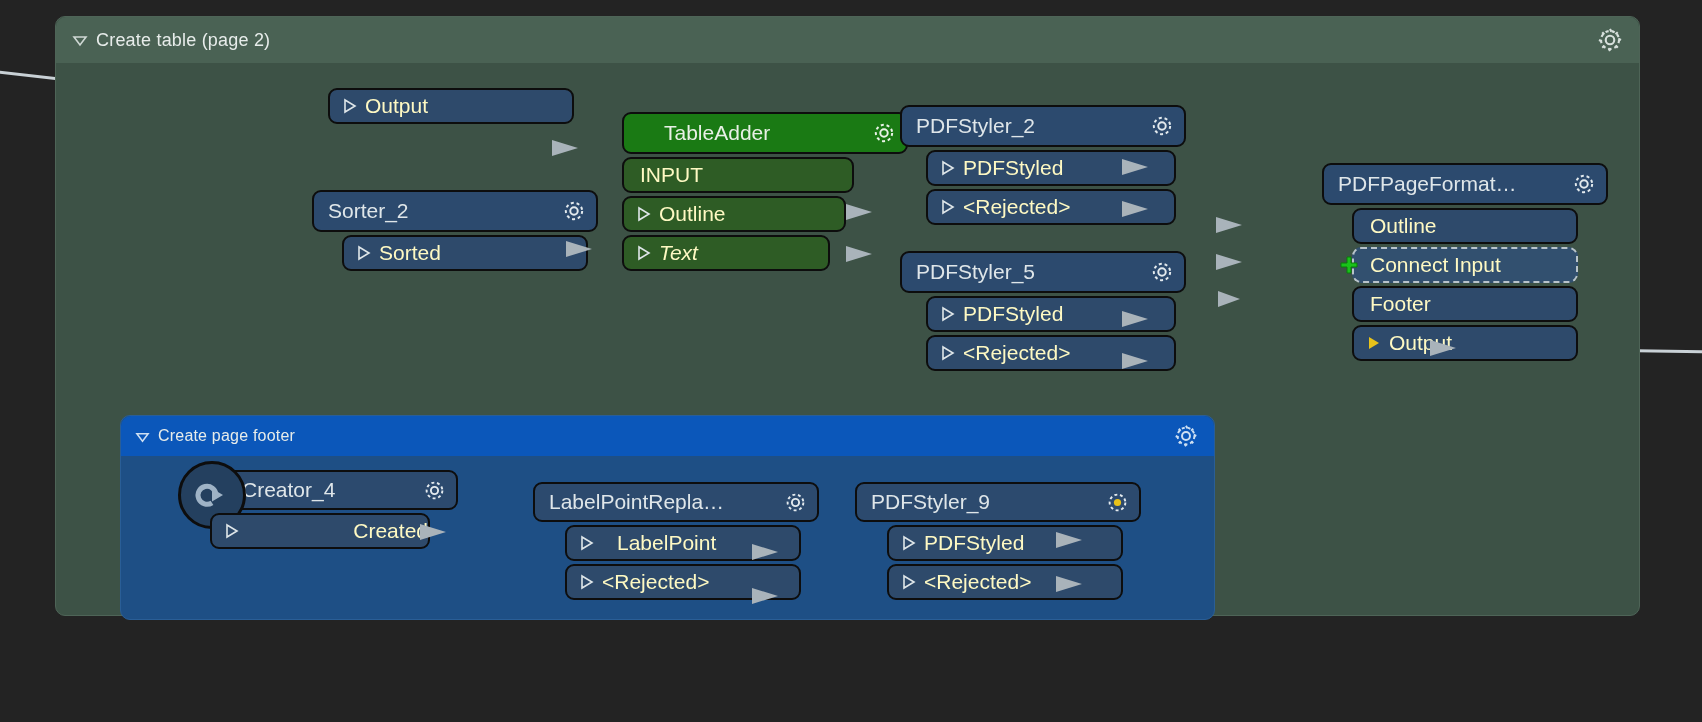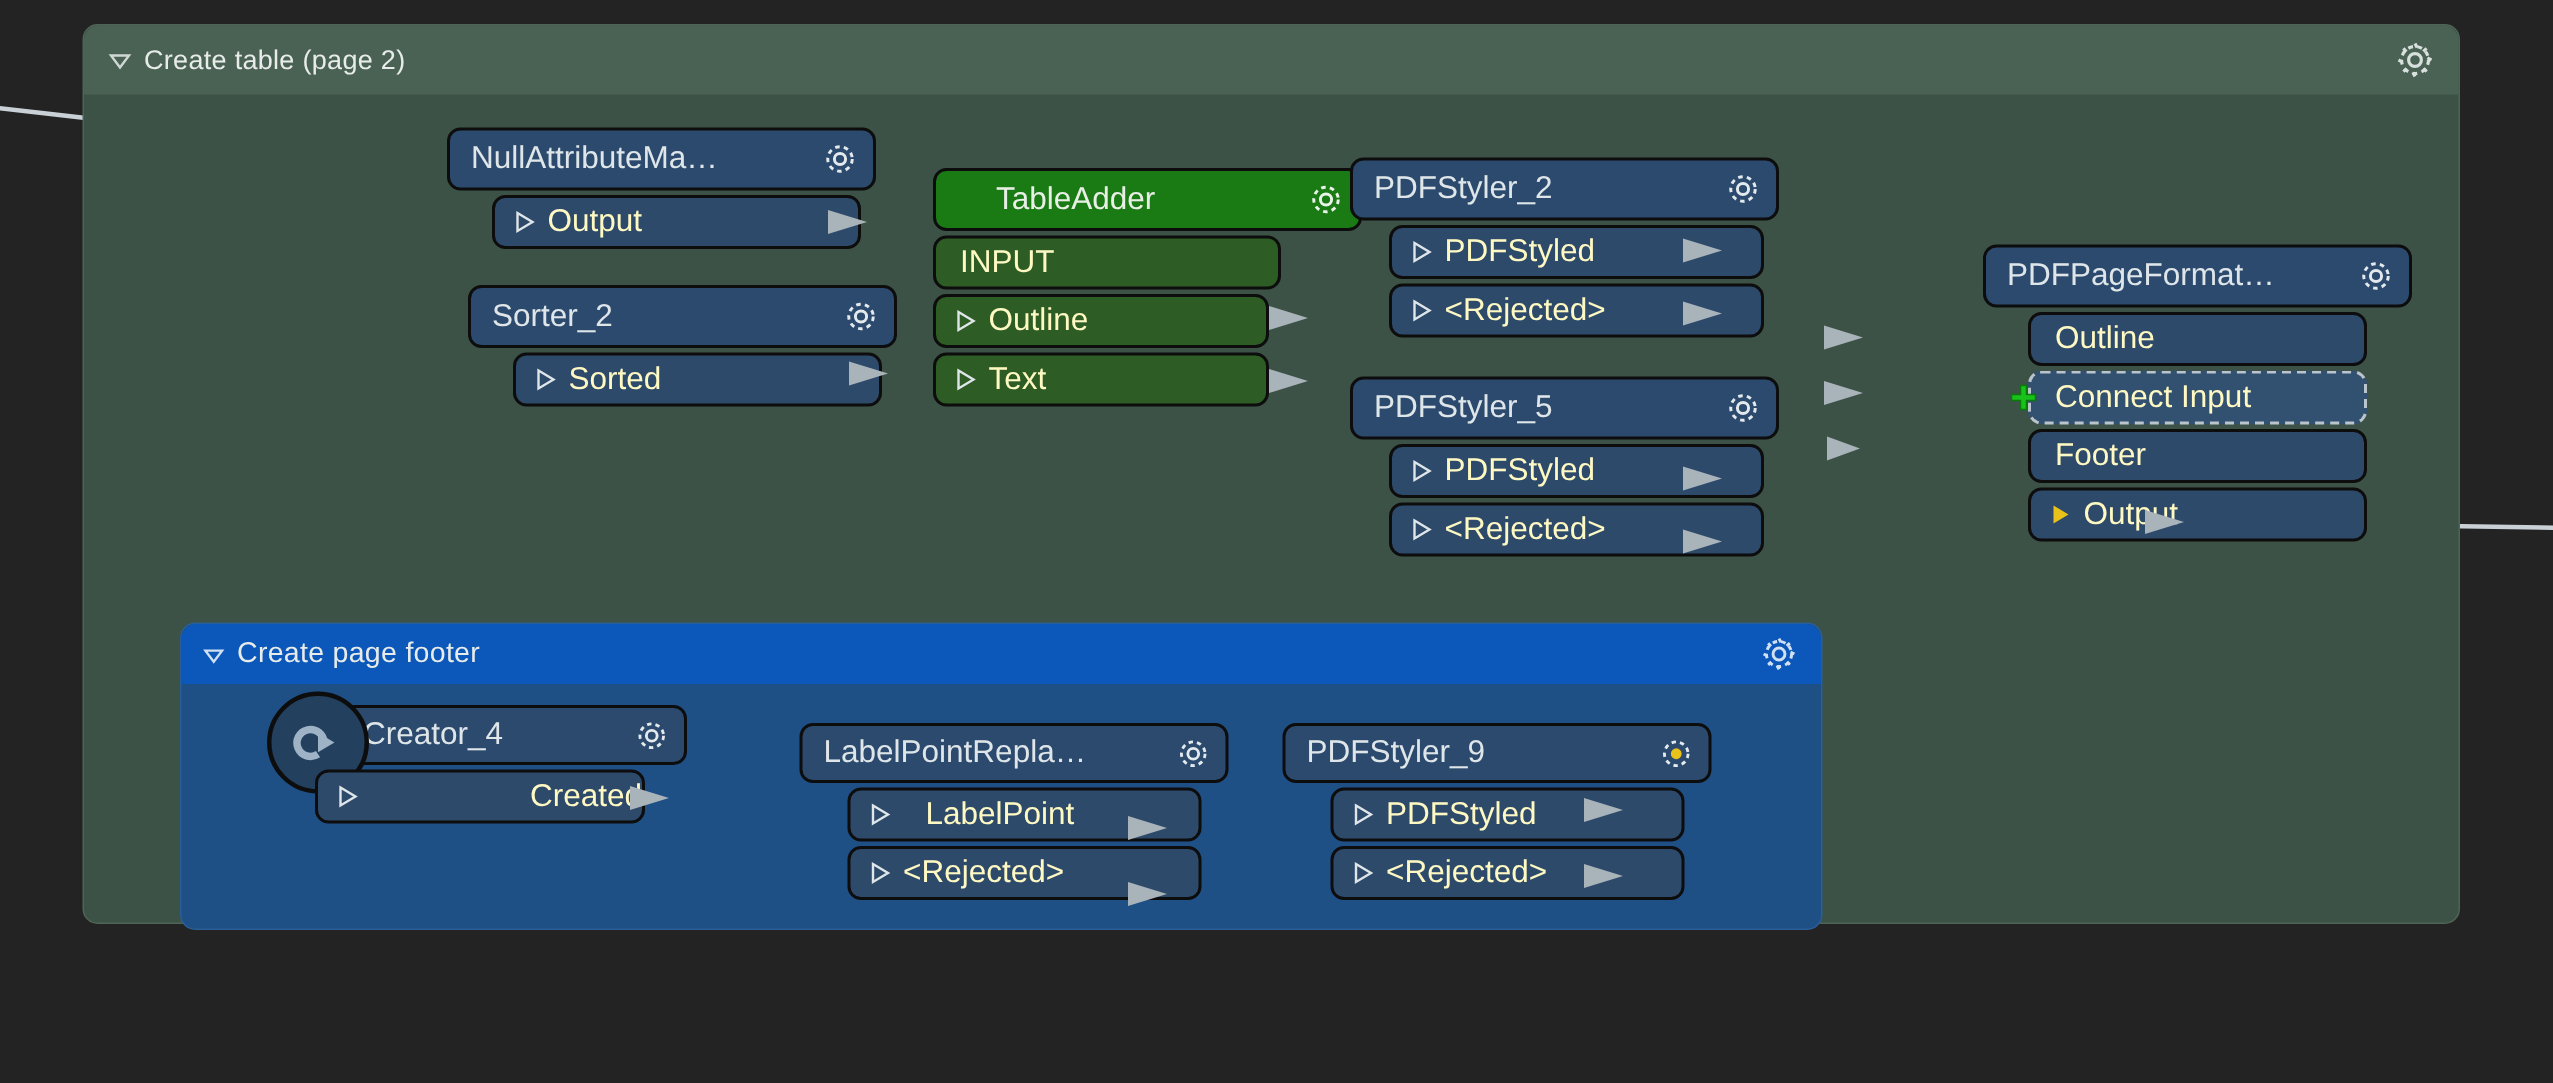--- a/index.html
+++ b/index.html
@@ -14,21 +14,21 @@
       border-radius:10px 10px 0 0;display:flex;align-items:center;}
   .group-title{font-size:18px;color:#e7ecea;letter-spacing:.2px;}
 
   #grp-green{left:55px;top:16px;width:1585px;height:600px;
       background:#3d5246;border:1px solid #4e6457;}
   #grp-green .group-header{background:#4a6254;height:46px;}
 
   #grp-blue{left:120px;top:415px;width:1095px;height:205px;
       background:#1e4f85;border:1px solid #2a5e96;}
   #grp-blue .group-header{background:#0b57ba;height:40px;border-radius:10px 10px 0 0;}
-  #grp-blue .group-title{font-size:19px;}
+  #grp-blue .group-title{font-size:16px;}
 
   .grp-gear{position:absolute;right:14px;top:50%;transform:translateY(-50%);}
 
   
   .node{position:absolute;}
   .node-head{position:relative;height:42px;border-radius:9px;
       border:2px solid #0d0d0d;display:flex;align-items:center;
       background:#2c4a6e;box-sizing:border-box;}
   .node-head.green{background:#1a7a14;border-color:#0d0d0d;}
   .node-label{font-size:21px;color:#dfe6e9;padding-left:14px;
@@ -135,31 +135,20 @@
             <path d="M12,3.2 L13.1,5.4 M12,20.8 L10.9,18.6 M20.8,12 L18.6,10.9 M3.2,12 L5.4,13.1
                      M18.2,5.8 L16.4,7.4 M5.8,18.2 L7.6,16.6 M18.2,18.2 L16.6,16.4 M5.8,5.8 L7.4,7.6"></path>
             <circle cx="12" cy="12" r="7.2" stroke-dasharray="2.6 2.4"></circle>
           </g>
         </svg>
       </span>
     </div>
   </div>
 
   <div class="node" style="left:298px;top:85px;width:286px;">
-    <div class="node-head">
-      <span class="node-label">NullAttributeMa…</span>
-      <span class="node-gear">
-        <svg width="28" height="28" viewBox="0 0 24 24">
-          <g fill="none" stroke="#e3eaee" stroke-width="1.7">
-            <circle cx="12" cy="12" r="3.2"></circle>
-            <circle cx="12" cy="12" r="7" stroke-dasharray="2.6 2.4"></circle>
-          </g>
-        </svg>
-      </span>
-    </div>
     <div class="port" style="margin-left:30px;width:246px;">
       <span class="tri-hollow">
         <svg width="14" height="16" viewBox="0 0 14 16">
           <path d="M2,2 L12,8 L2,14 Z" fill="none" stroke="#dfe6e9" stroke-width="1.6"></path>
         </svg>
       </span>
       <span class="port-label">Output</span>
     </div>
   </div>
 
@@ -201,21 +190,21 @@
       <span class="port-label">INPUT</span>
     </div>
     <div class="port green" style="margin-left:0px;width:224px;">
       <span class="tri-hollow">
         <svg width="14" height="16" viewBox="0 0 14 16">
           <path d="M2,2 L12,8 L2,14 Z" fill="none" stroke="#dfe6e9" stroke-width="1.6"></path>
         </svg>
       </span>
       <span class="port-label">Outline</span>
     </div>
-    <div class="port green" style="margin-left:0px;width:224px;">
+    <div class="port green" style="margin-left:0px;width:208px;font-style:italic;">
       <span class="tri-hollow">
         <svg width="14" height="16" viewBox="0 0 14 16">
           <path d="M2,2 L12,8 L2,14 Z" fill="none" stroke="#dfe6e9" stroke-width="1.6"></path>
         </svg>
       </span>
       <span class="port-label">Text</span>
     </div>
   </div>
 
   <div class="node" style="left:900px;top:105px;width:286px;">

